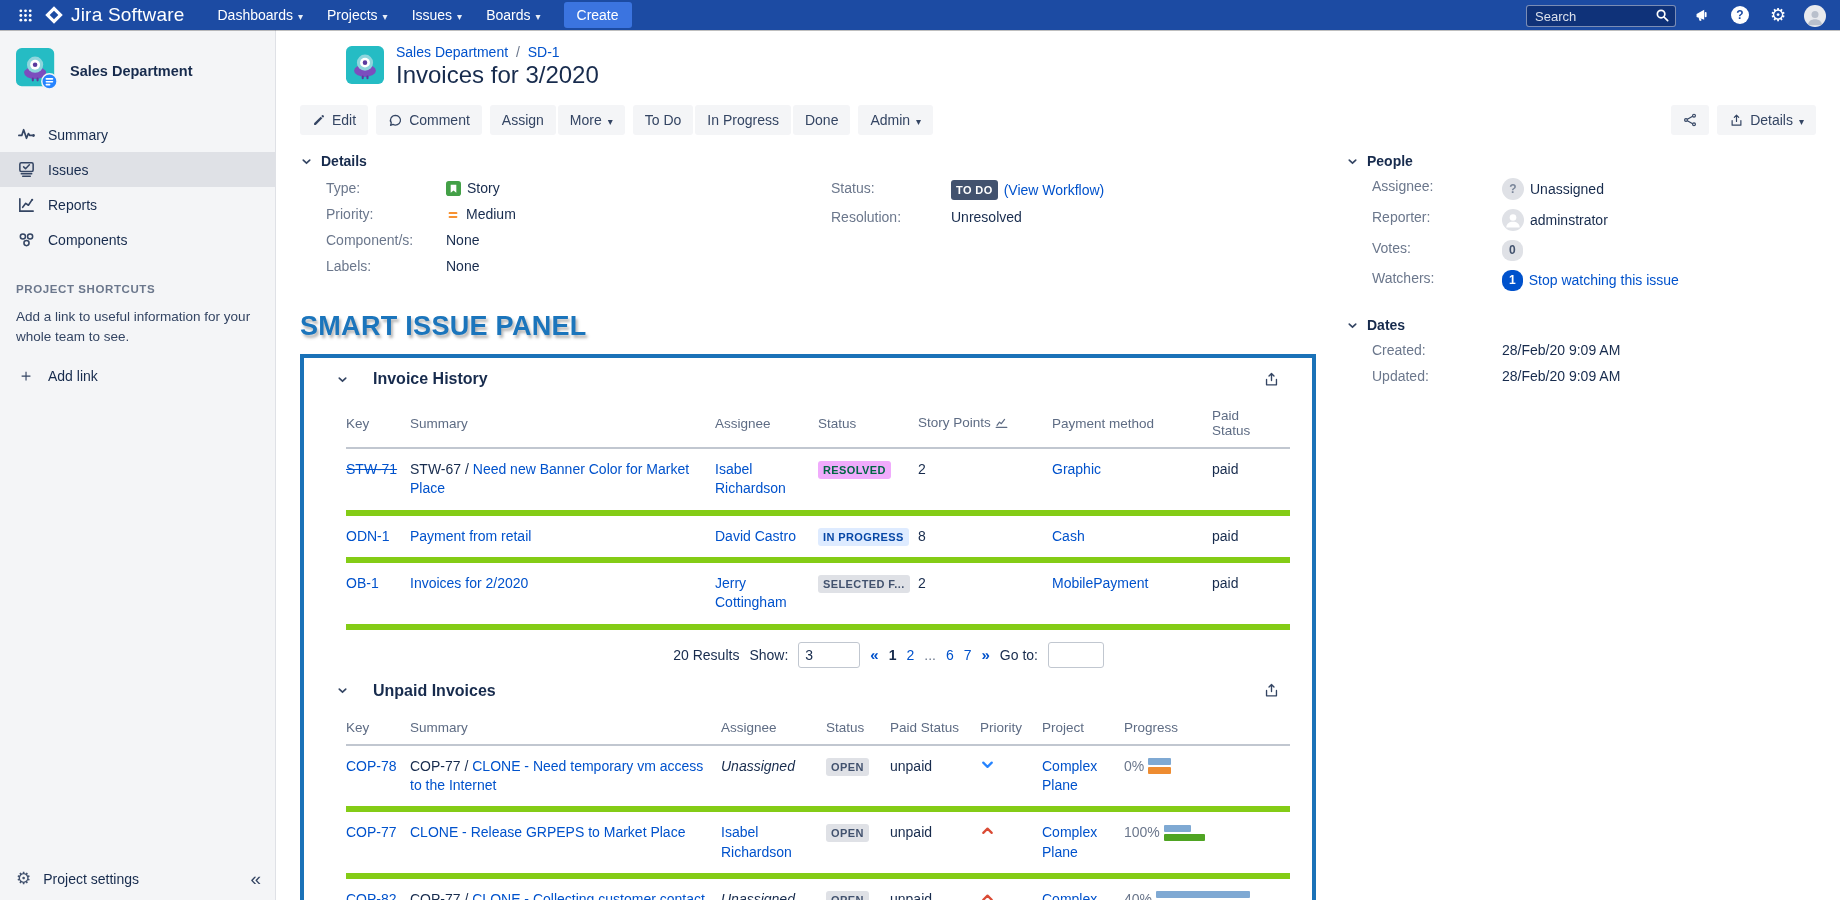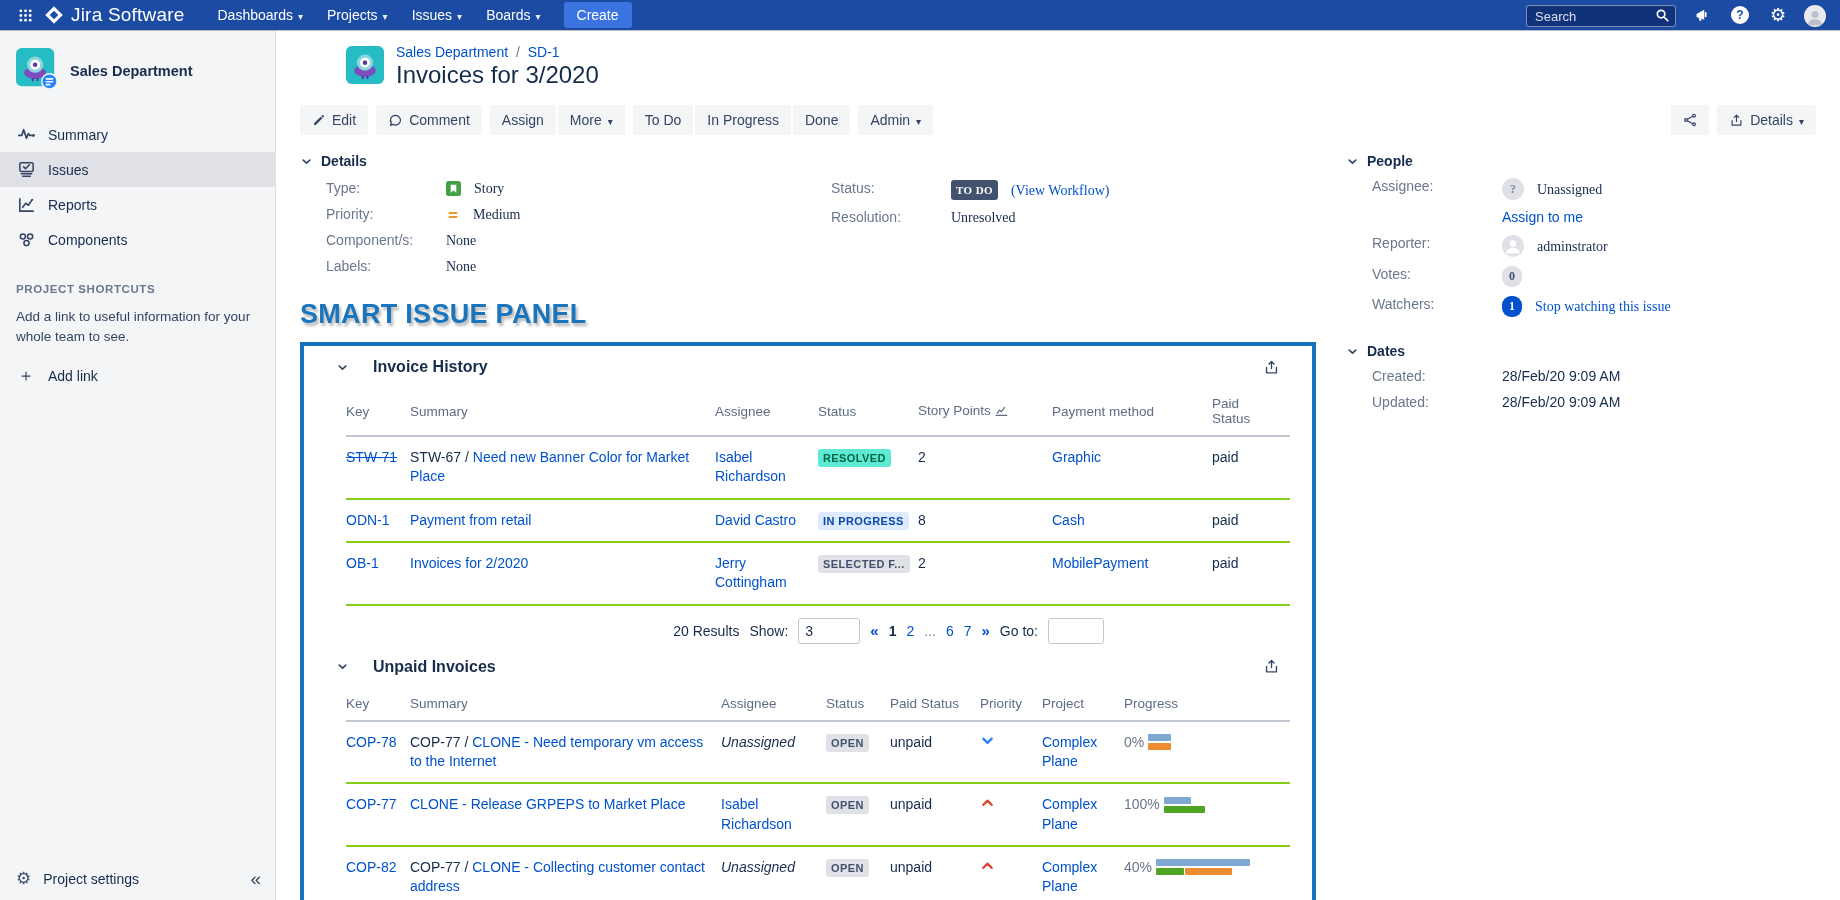--- a/index.html
+++ b/index.html
@@ -62,41 +62,41 @@
   .tb-right { margin-left:auto; display:flex; gap:8px; }
   .icon-btn { width:38px; justify-content:center; padding:0; }
 
   .row-body { display:grid; grid-template-columns:1032px 1fr; margin-top:18px; }
 
   
   .sec-head { display:flex; align-items:center; gap:8px; font-weight:bold; font-size:14px; }
   .chev { display:flex; }
   .field-row { display:flex; margin-top:9px; line-height:17px; }
   .field-label { color:#6B778C; }
-  .field-val { display:flex; align-items:center; gap:13px;font-family:Liberation Serif, serif; }
+  .field-val { display:flex; align-items:center; gap:6px; }
 
   .details-grid { display:grid; grid-template-columns:505px 1fr; margin-top:2px; }
   .dcol .field-row { padding-left:26px; }
   .details-grid .field-label { width:120px; min-width:120px; }
   .lozenge { display:inline-block; font-size:11px; font-weight:bold; letter-spacing:.4px; border-radius:3px; padding:2px 5px 1px 5px; text-transform:uppercase; white-space:nowrap; }
   .lz-navy { background:#42526E; color:#fff; }
-  .lz-green { background:#5eead4; color:#006644; }
+  .lz-green { background:#f0abfc; color:#006644; }
   .lz-blue { background:#DEEBFF; color:#0747A6; }
   .lz-gray { background:#DFE1E6; color:#42526E; }
 
-  .smart-title { margin-top:24px; font-size:27px; font-weight:800; color:#1B75BC; letter-spacing:.3px; text-shadow:2px 3px 3px rgba(90,90,90,.45); }
+  .smart-title { margin-top:36px; font-size:27px; font-weight:800; color:#1B75BC; letter-spacing:.3px; text-shadow:2px 3px 3px rgba(90,90,90,.45); }
 
   
   .smart-panel { margin-top:12px; width:1016px; border:4px solid #1A72B8; background:#fff; padding:12px 32px 4px 32px; }
   .panel-sec-head { display:flex; align-items:center; gap:24px; font-weight:bold; font-size:16px; }
   .panel-export { margin-left:auto; cursor:pointer; display:flex; }
   table { border-collapse:collapse; table-layout:fixed; width:944px; margin:14px 0 0 10px; }
   th { text-align:left; font-weight:normal; color:#5E6C84; font-size:13.5px; padding:6px 10px 9px 0; border-bottom:2px solid #C1C7D0; cursor:pointer; }
   th .sp-icon { margin-left:4px; vertical-align:-2px; display:inline-block; }
-  td { padding:11px 10px 11px 0; border-bottom:2px solid #84cc16; vertical-align:top; line-height:1.38; }
+  td { padding:11px 10px 11px 0; border-bottom:6px solid #84cc16; vertical-align:top; line-height:1.38; }
   tr.row td { font-size:14px; }
   .t-ih col.c1,.t-ui col.c1 { width:64px; }
   .t-ih col.c2 { width:305px; } .t-ih col.c3 { width:103px; } .t-ih col.c4 { width:100px; } .t-ih col.c5 { width:134px; } .t-ih col.c6 { width:160px; } .t-ih col.c7 { width:78px; }
   .t-ui col.c2 { width:311px; } .t-ui col.c3 { width:105px; } .t-ui col.c4 { width:64px; } .t-ui col.c5 { width:90px; } .t-ui col.c6 { width:62px; } .t-ui col.c7 { width:82px; } .t-ui col.c8 { width:166px; }
   .strike { text-decoration:line-through; }
   .sum-prefix { color:#172B4D; }
   .unassigned { font-style:italic; color:#172B4D; }
   .pwrap { display:flex; align-items:center; gap:4px; }
   .plabel { color:#6B778C; }
   .pbars { display:flex; flex-direction:column; gap:2px; }
@@ -626,24 +626,20 @@
         </div>
         <div class="people-grid">
           <div class="field-row">
               <span class="field-label">Assignee:</span>
             <span class="field-val">
               <span class="mini-avatar">?</span>
               <span>Unassigned</span>
             </span>
           </div>
           <div class="field-row">
-              <span class="field-label"></span>
-              <a class="link">Assign to me</a>
-            </div>
-          <div class="field-row">
               <span class="field-label">Reporter:</span>
             <span class="field-val">
               <span class="mini-avatar">
                   <svg viewBox="0 0 24 24" width="20" height="20">
                     <circle cx="12" cy="9" r="4" fill="#fff"></circle>
                     <path d="M4 21 c0-4.6 3.6-6.8 8-6.8 s8 2.2 8 6.8 z" fill="#fff"></path>
                   </svg>
                 </span>
               <span>adminstrator</span>
             </span>

